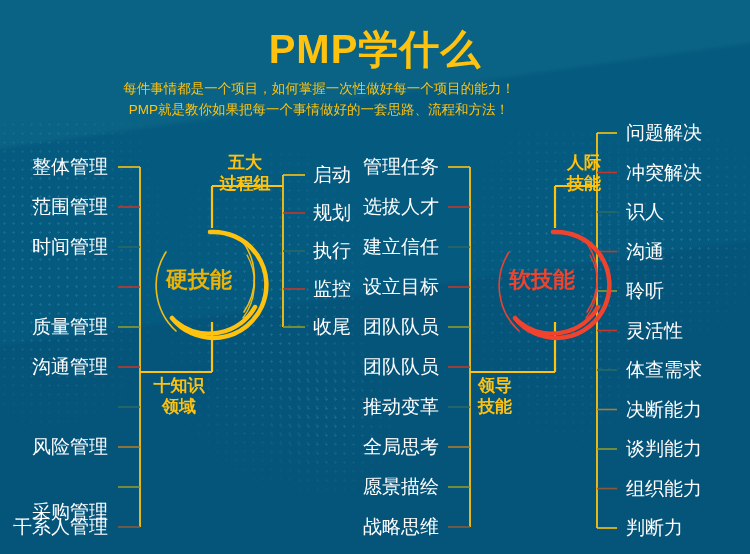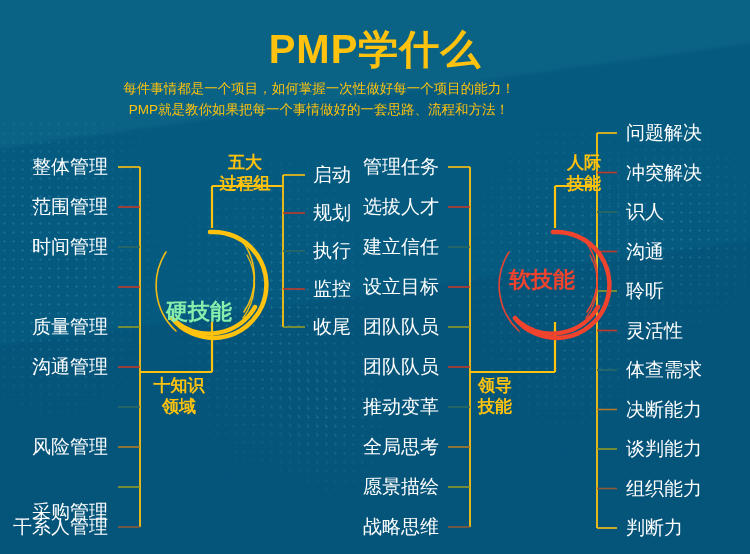--- a/index.html
+++ b/index.html
@@ -66,21 +66,21 @@
     position:absolute;z-index:6;
     color:#ffc20e;font-weight:bold;font-size:17px;line-height:21px;
     white-space:nowrap;text-align:center;
     font-family:"DejaVu Sans","Liberation Sans",sans-serif;
   }
   .hub-label{
     position:absolute;z-index:7;
     font-weight:bold;font-size:22px;white-space:nowrap;
     font-family:"DejaVu Sans","Liberation Sans",sans-serif;
   }
-  #hub-hard-label{color:#86efac;margin-top:32px;}
+  #hub-hard-label{color:#eab308;}
   #hub-soft-label{color:#f0432e;}
 
   svg.wires{position:absolute;left:0;top:0;width:750px;height:554px;z-index:2;}
   svg.rings{position:absolute;left:0;top:0;width:750px;height:554px;z-index:4;}
 </style>
 </head>
 <body>
 
 <div id="stage">
 

